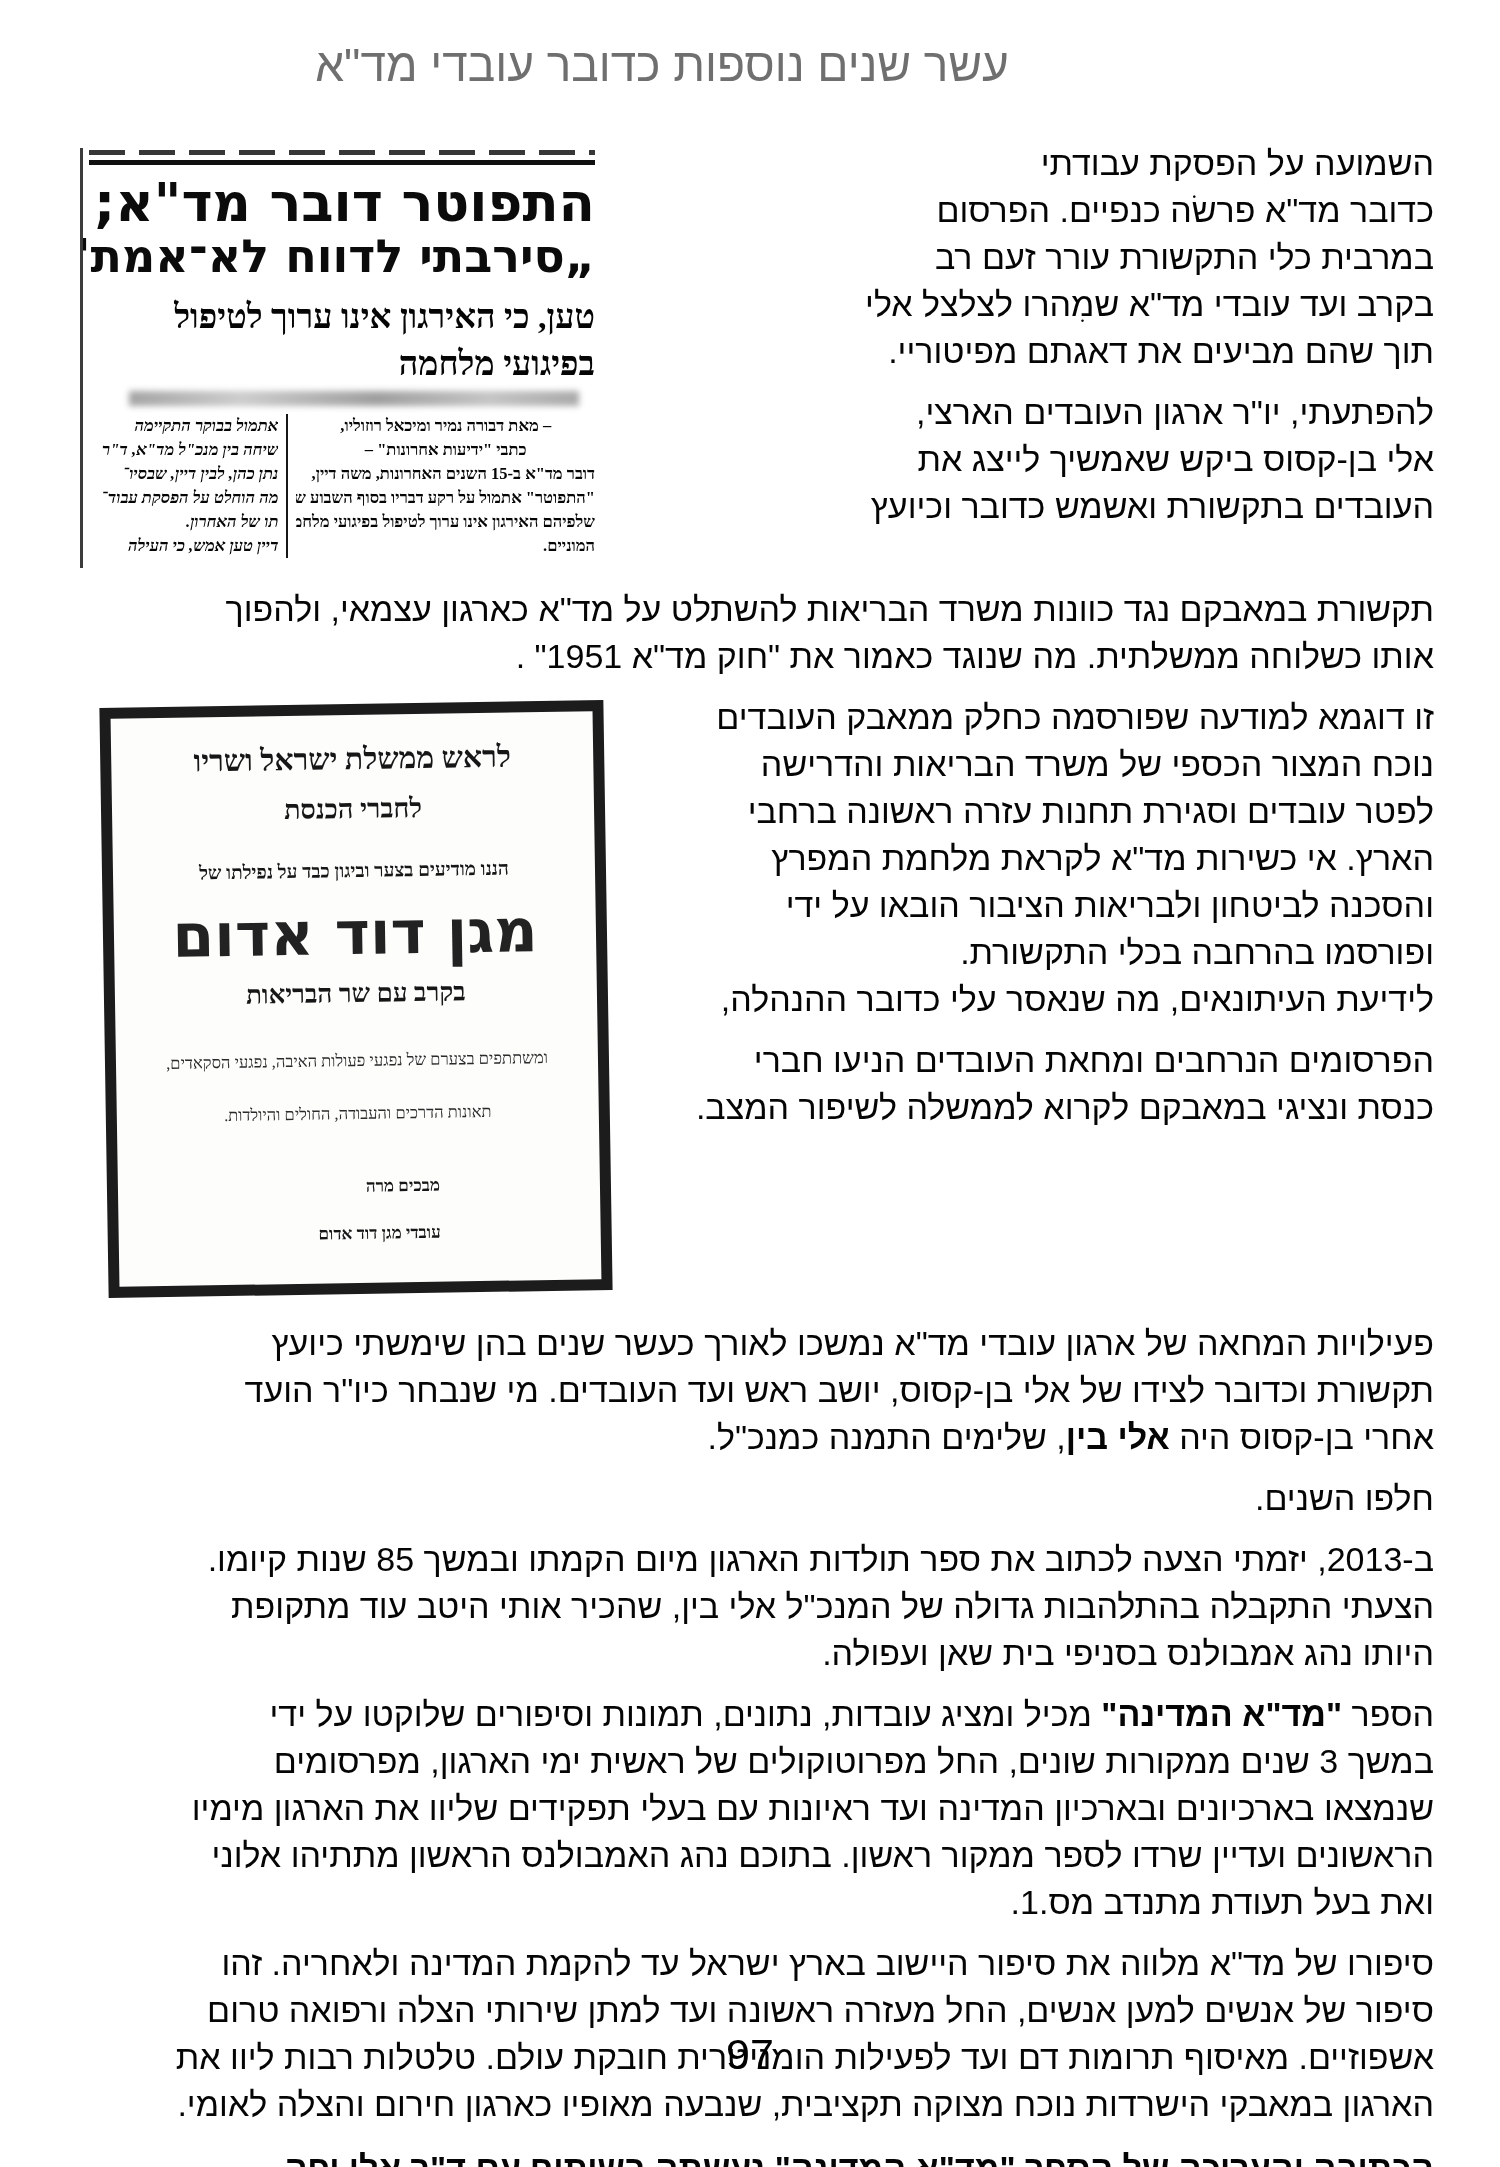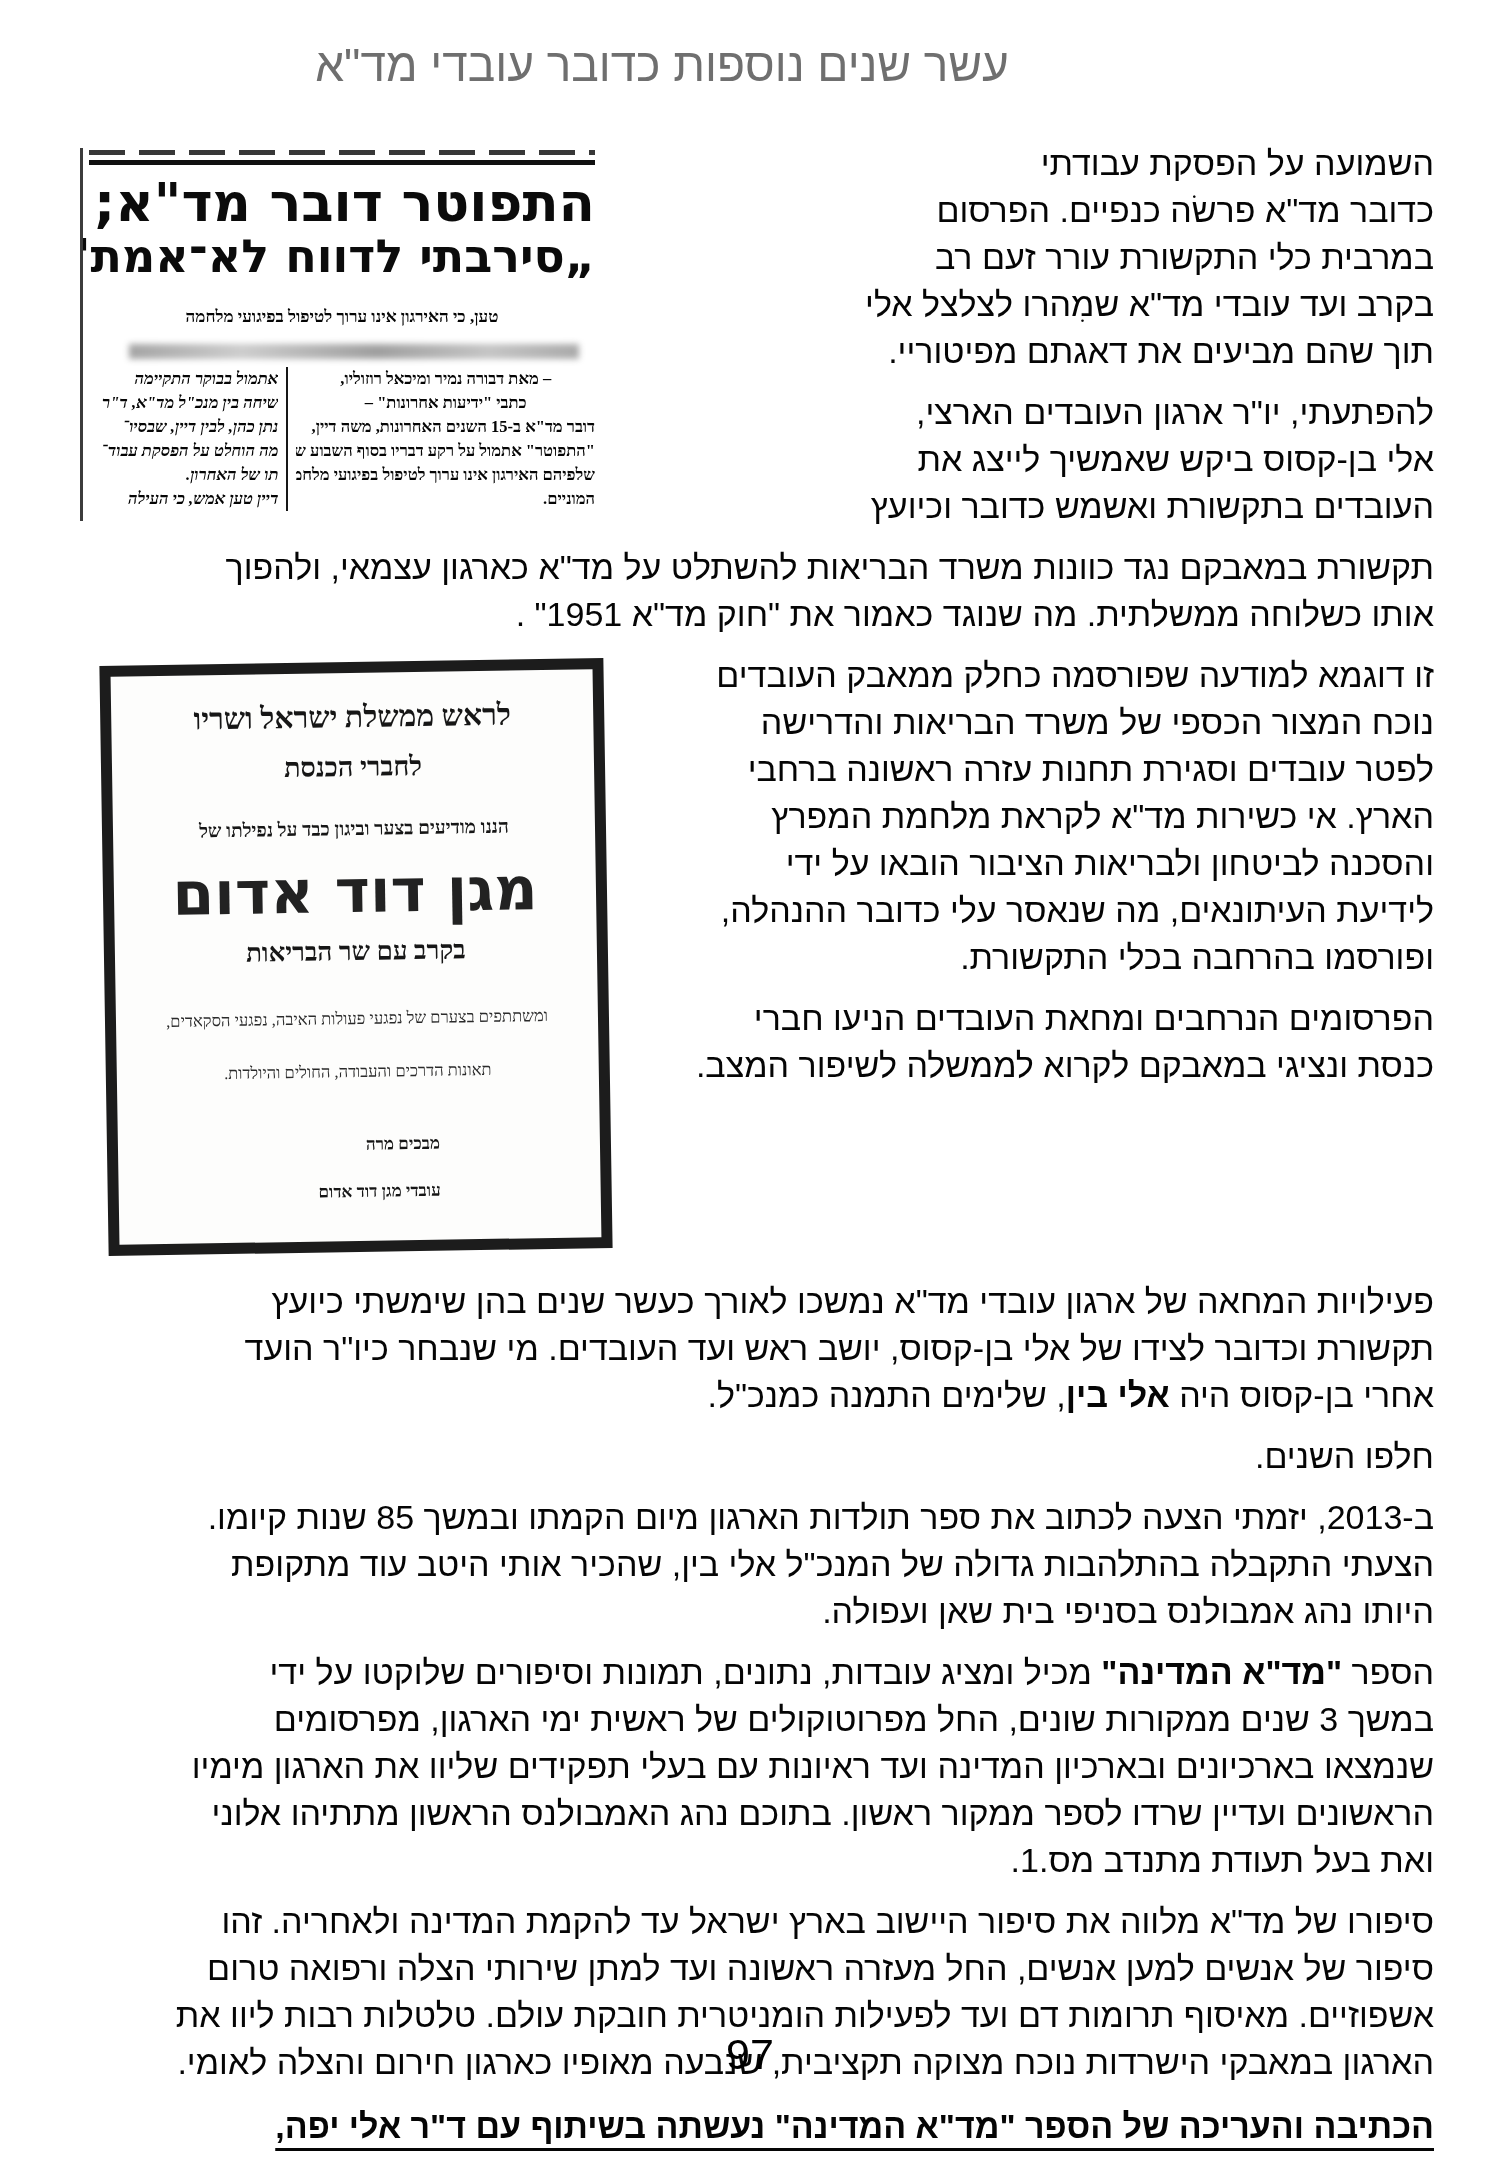--- a/index.html
+++ b/index.html
@@ -39,21 +39,21 @@
   }
   .hl-block { border-top:5px solid #101010; padding-top:10px; }
   .hl1, .hl2 {
     font-family:"DejaVu Sans", sans-serif; font-weight:900;
     white-space:nowrap; text-align:right; color:#0b0b0b;
   }
   .hl1 { font-size:53px; line-height:1.06; }
   .hl2 { font-size:46px; line-height:1.12; }
   .sub {
     font-family:"Liberation Serif", serif; font-weight:700;
-    font-size:17px; text-align:center; margin:10px 0 4px 0;
+    font-size:34px; margin:10px 0 4px 0;
   }
   .smudge {
     height:15px; margin:2px 16px 8px 40px;
     background:linear-gradient(90deg,#4a4a4a,#9a9a9a 25%,#3f3f3f 55%,#8a8a8a 80%,#555);
     filter:blur(3px); opacity:.5;
   }
   .cols { display:flex; direction:rtl; margin-top:4px; padding-bottom:10px; }
   .col-main {
     width:59%; font-family:"Liberation Serif", serif; font-weight:700;
     font-size:16.5px; line-height:24px; overflow:hidden;
@@ -170,22 +170,22 @@
           <div>עובדי מגן דוד אדום</div>
         </div>
       </div>
 
       <div class="para">
         <div class="line">זו דוגמא למודעה שפורסמה כחלק ממאבק העובדים</div>
         <div class="line">נוכח המצור הכספי של משרד הבריאות והדרישה</div>
         <div class="line">לפטר עובדים וסגירת תחנות עזרה ראשונה ברחבי</div>
         <div class="line">הארץ. אי כשירות מד"א לקראת מלחמת המפרץ</div>
         <div class="line">והסכנה לביטחון ולבריאות הציבור הובאו על ידי</div>
+        <div class="line">ופורסמו  בהרחבה בכלי התקשורת.</div>
         <div class="line">לידיעת העיתונאים, מה שנאסר עלי כדובר ההנהלה,</div>
-        <div class="line">ופורסמו  בהרחבה בכלי התקשורת.</div>
       </div>
       <div class="para">
         <div class="line">הפרסומים הנרחבים ומחאת העובדים הניעו חברי</div>
         <div class="line">כנסת ונציגי במאבקם לקרוא לממשלה לשיפור המצב.</div>
       </div>
     </section>
 
     <div class="para clear">
       <div class="line">פעילויות המחאה של ארגון עובדי מד"א נמשכו לאורך כעשר שנים בהן שימשתי כיועץ</div>
       <div class="line">תקשורת וכדובר לצידו של אלי בן-קסוס, יושב ראש ועד העובדים. מי שנבחר כיו"ר הועד</div>

